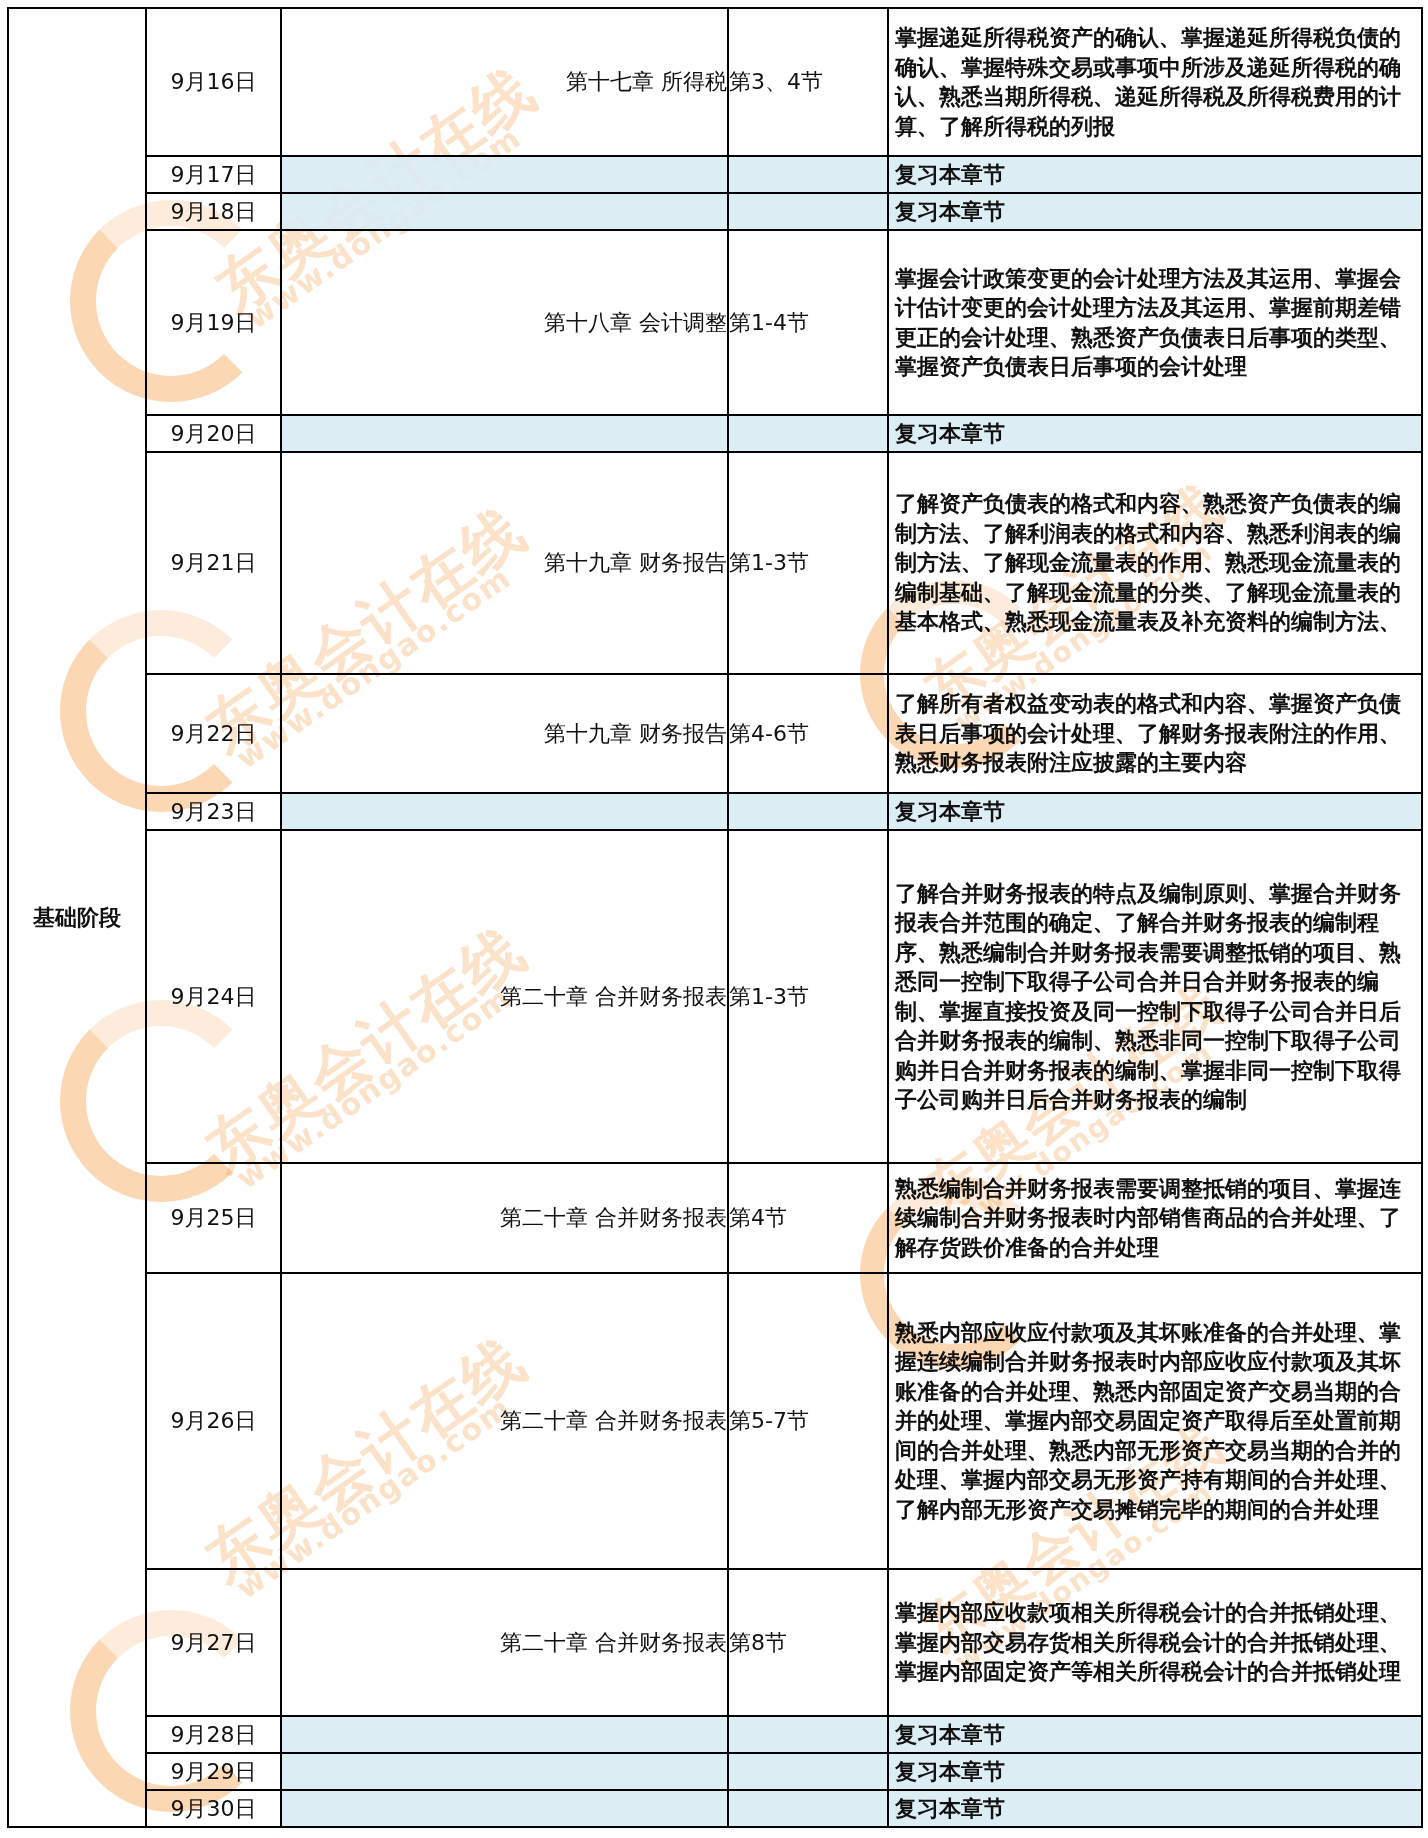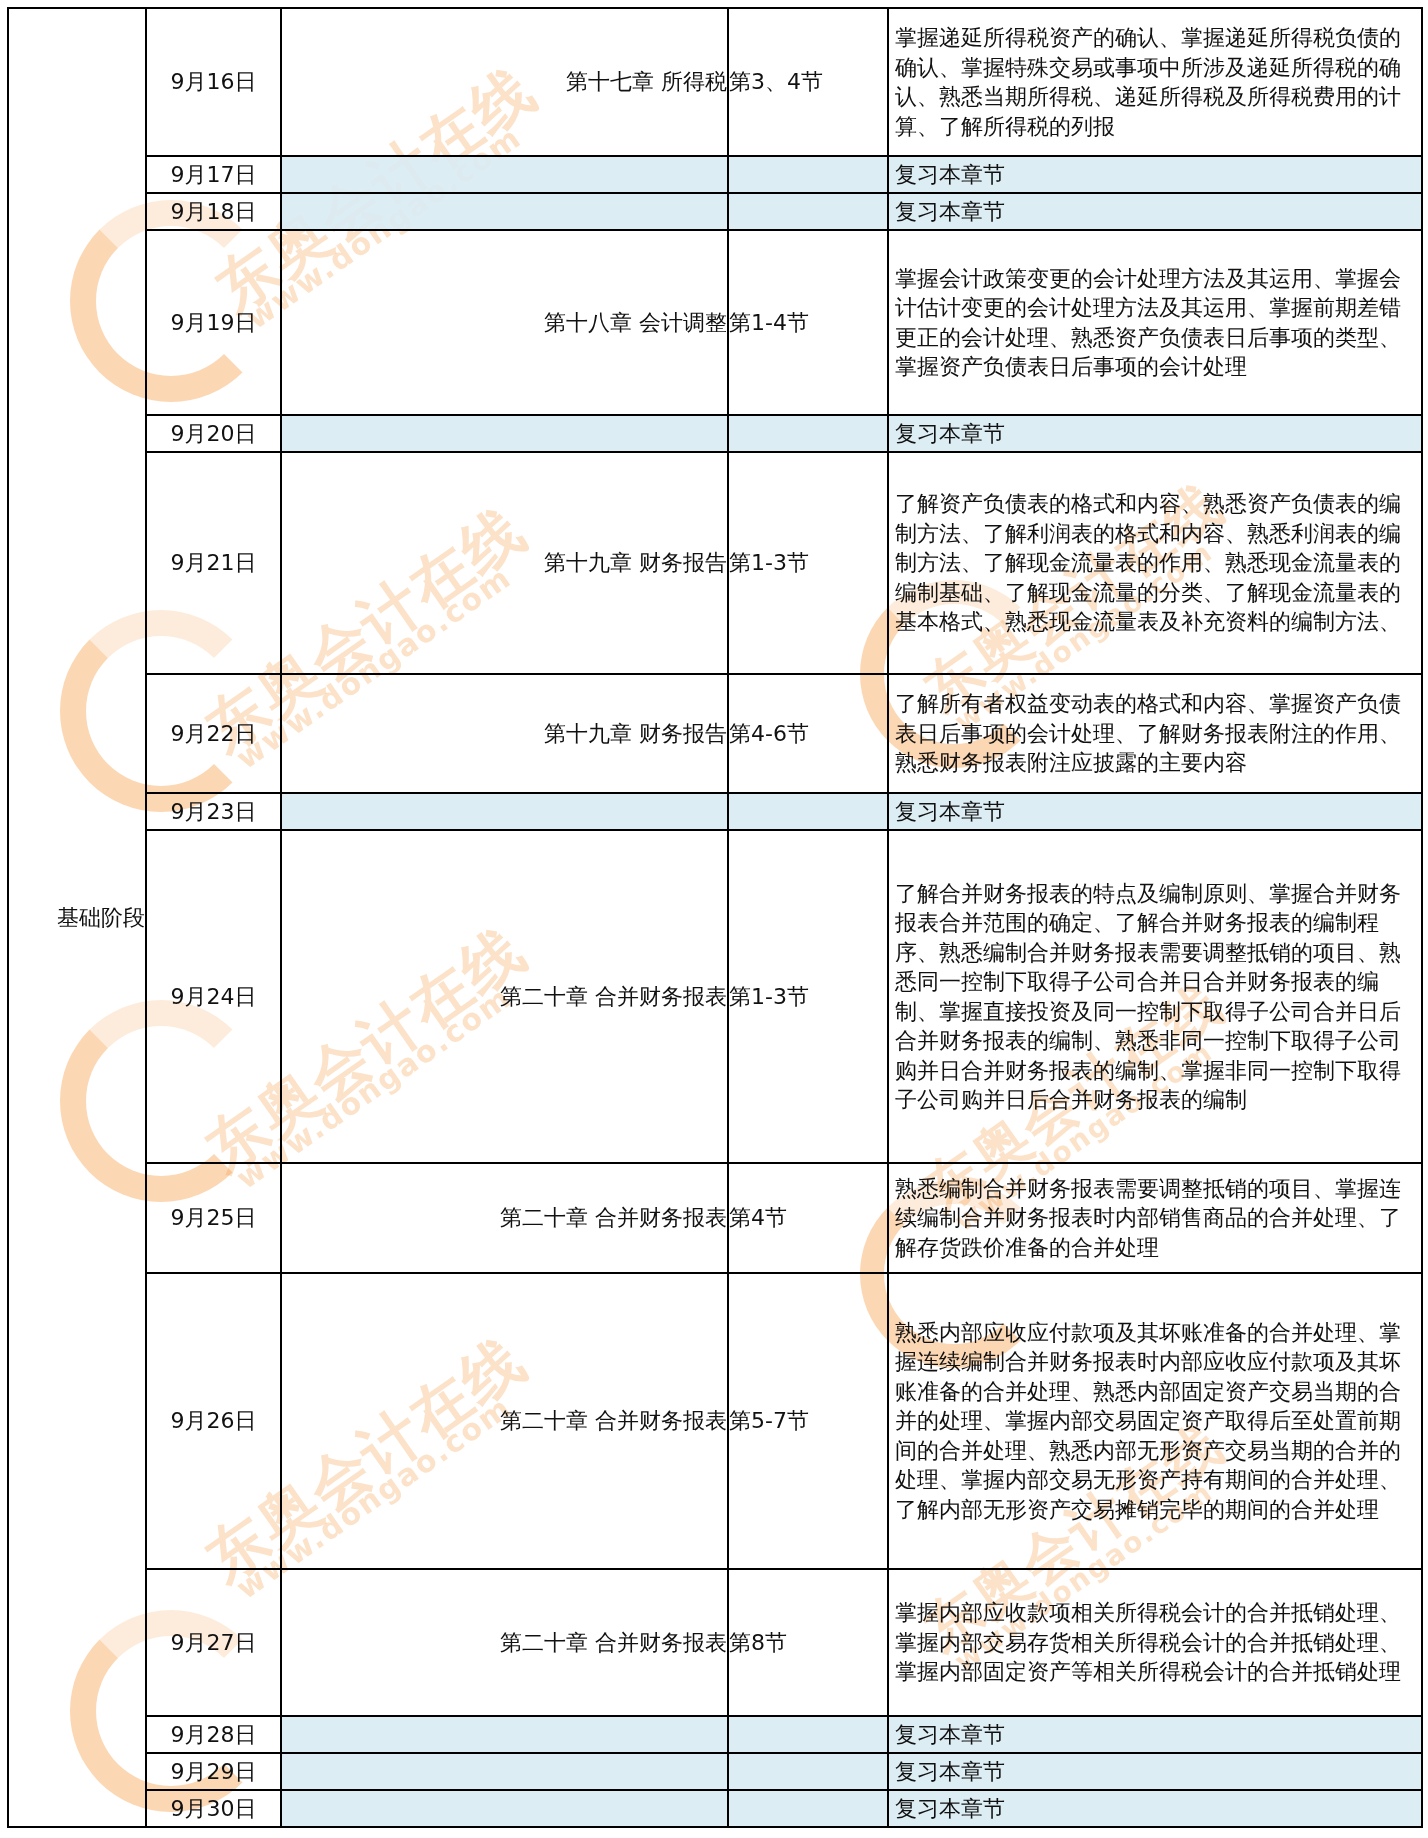--- a/index.html
+++ b/index.html
@@ -48,36 +48,37 @@
     z-index: 1;
   }
   table.schedule td {
     border: 2px solid #000000;
     padding: 0;
     font-size: 22px;
     line-height: 29.5px;
     vertical-align: middle;
   }
   td.stage {
-    text-align: right;
-    font-weight: normal;
+    text-align: center;
+    font-weight: bold;
     font-size: 22px;
   }
   td.date {
     text-align: center;
   }
   td.chapter {
     text-align: right;
   }
   td.section {
   }
   td.content {
     text-align: left;
     padding: 0 6px 0 6px !important;
     word-break: break-all;
+    font-weight: bold;
   }
   tr.review td.chapter,
   tr.review td.section,
   tr.review td.content {
     background: rgba(218, 236, 243, 0.92);
   }
   tr.review td {
     line-height: 33px;
     margin-left: 12px;
   }

